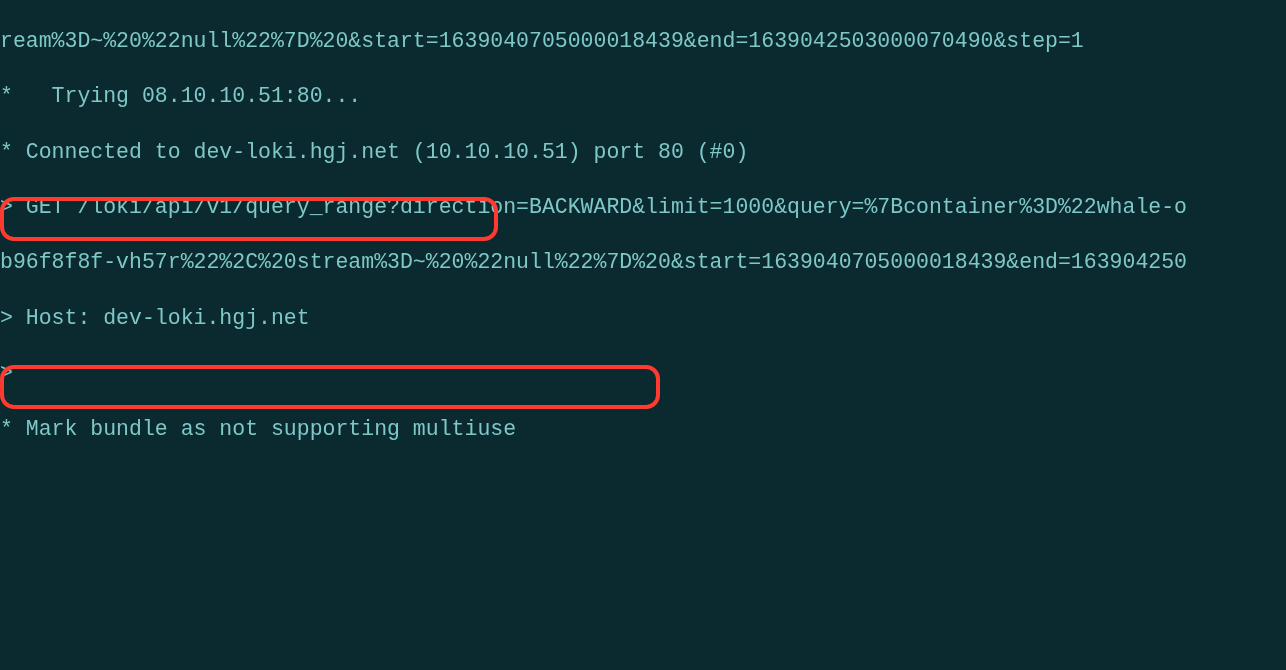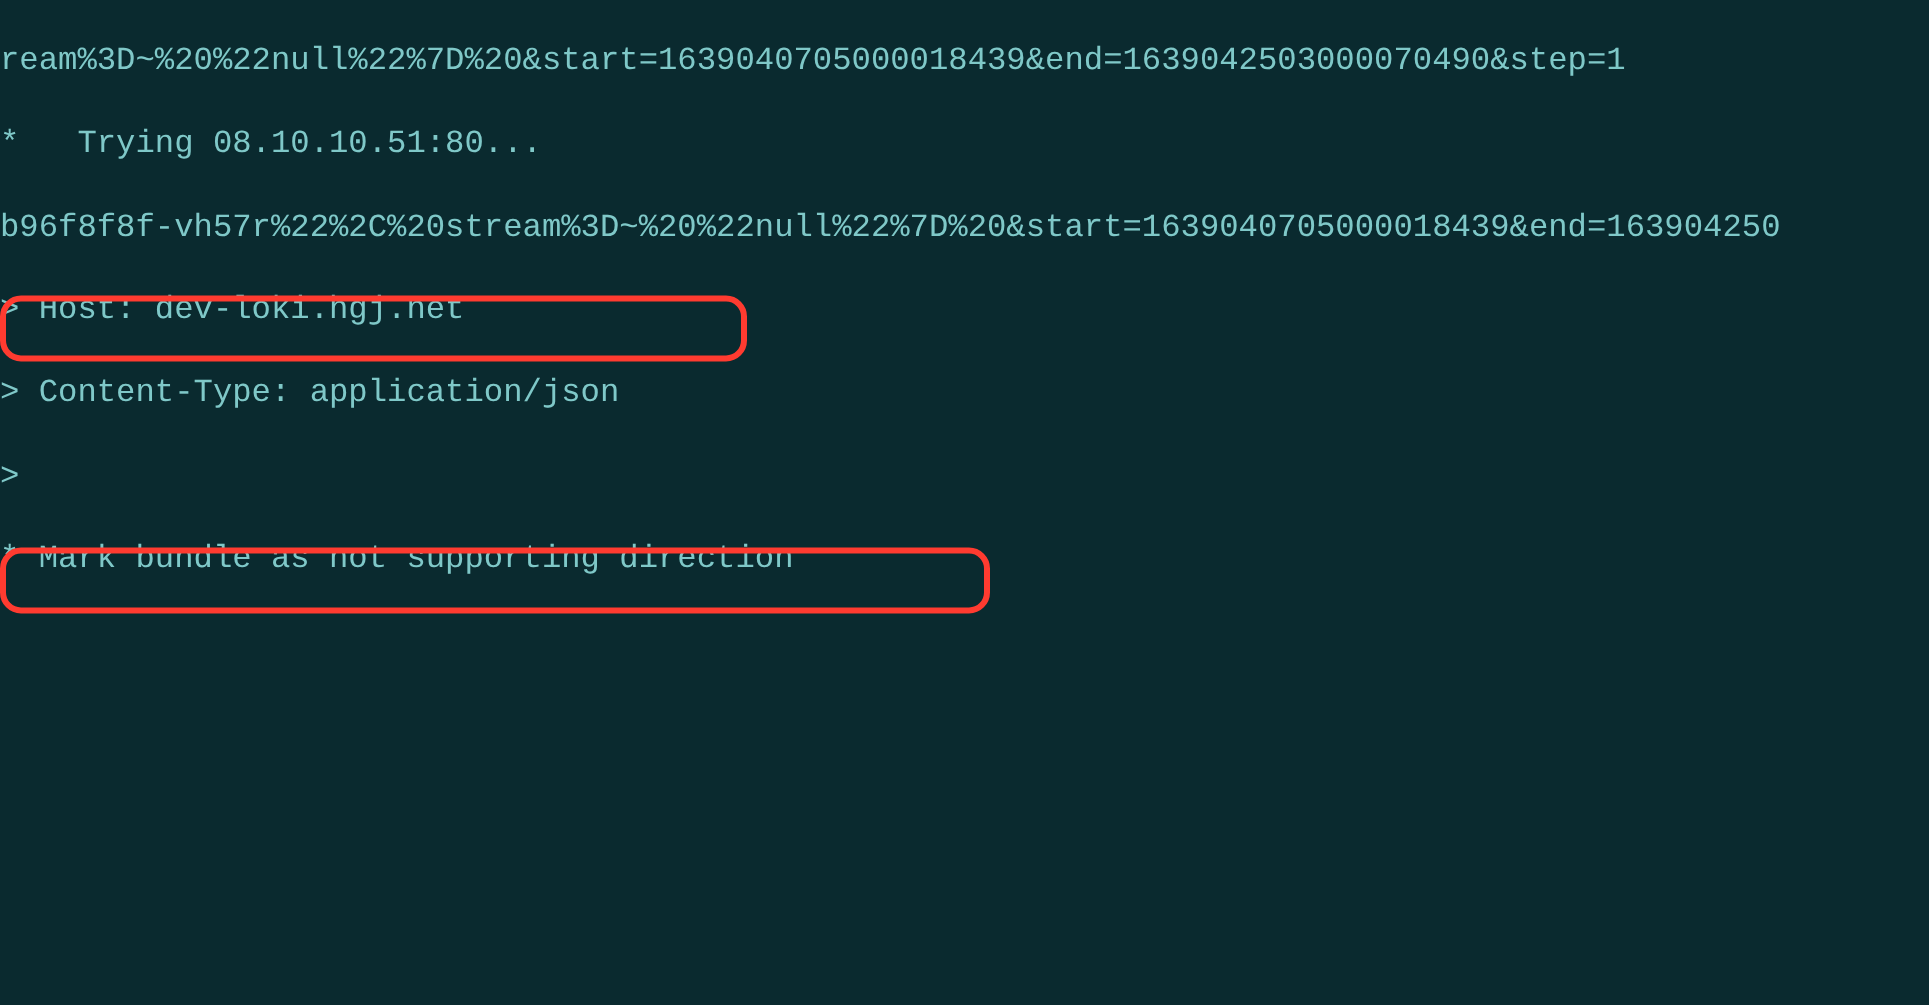--- a/index.html
+++ b/index.html
@@ -42,25 +42,26 @@
     width: 660px;
     height: 44px;
   }
 </style>
 </head>
 <body>
 
 <div class="terminal">
 <span class="line">ream%3D~%20%22null%22%7D%20&amp;start=1639040705000018439&amp;end=1639042503000070490&amp;step=1</span>
 <span class="line">*   Trying 08.10.10.51:80...</span>
+<span class="line">* Connected to dev-loki.hgj.net (10.10.10.51) port 80 (#0)</span>
+<span class="line">&gt; GET /loki/api/v1/query_range?direction=BACKWARD&amp;limit=1000&amp;query=%7Bcontainer%3D%22whale-o</span>
 <span class="line">b96f8f8f-vh57r%22%2C%20stream%3D~%20%22null%22%7D%20&amp;start=1639040705000018439&amp;end=163904250</span>
 <span class="line">&gt; Host: dev-loki.hgj.net</span>
-<span class="line">&gt; Content-Type: application/json</span>
 <span class="line">&gt;</span>
-<span class="line">* Mark bundle as not supporting direction</span>
+<span class="line">* Mark bundle as not supporting multiuse</span>
 
 
 
 
 
 
 
 
 
 

